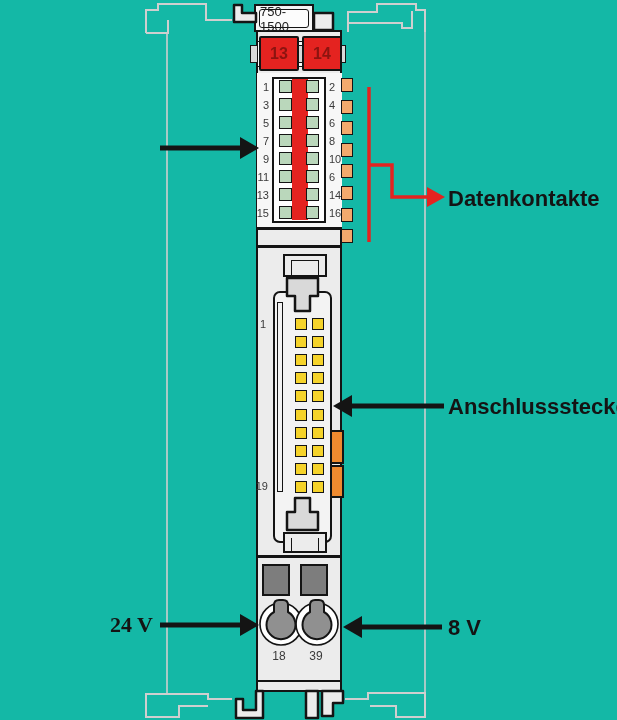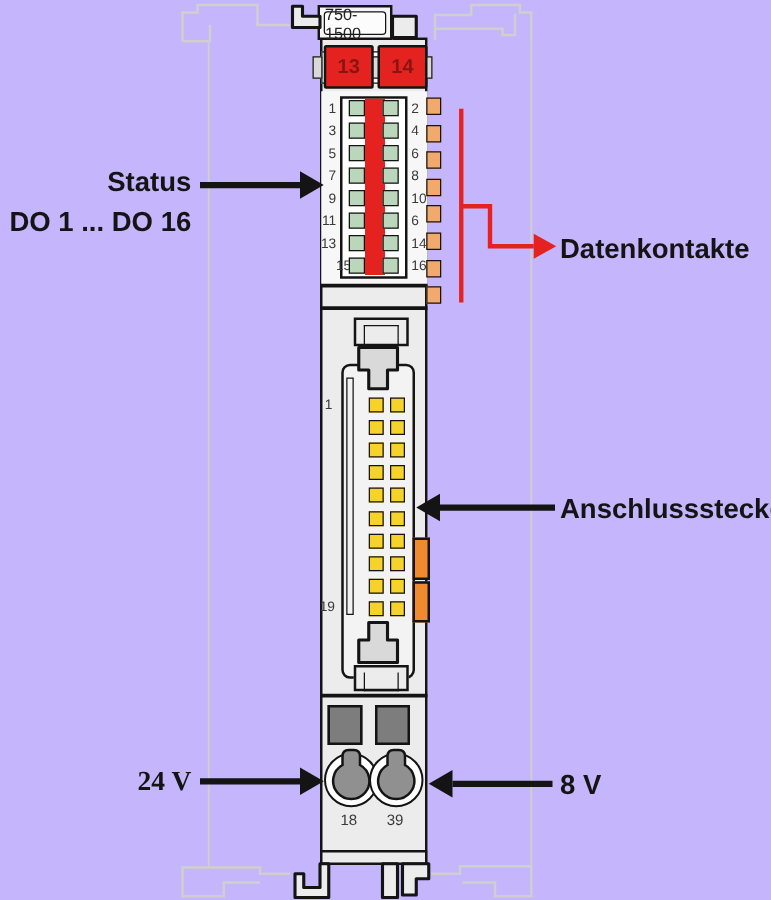--- a/index.html
+++ b/index.html
@@ -1,21 +1,21 @@
 <!DOCTYPE html>
 <html style="--red: #e42320; --fuse-text: #8c1410; --led-green: #bad7bb; --contact-orange: #f2a96d; --latch-orange: #ef8a2f; --pin-yellow: #f5d32a; --body: #ececec; --panel: #f7f7f7; --dark-gray: #7d7d7d; --keyhole: #909090; --tab-gray: #d9d9d9; --ghost: #cfcfcf; --ink: #141414;"><head>
 <meta charset="utf-8">
 <style>
   :root{
     --red:#e42320; --fuse-text:#8c1410; --led-green:#bad7bb; --contact-orange:#f2a96d;
     --latch-orange:#ef8a2f; --pin-yellow:#f5d32a; --body:#ececec; --panel:#f7f7f7;
     --dark-gray:#7d7d7d; --keyhole:#909090; --tab-gray:#d9d9d9; --ghost:#cfcfcf; --ink:#141414;
   }
   html,body{margin:0;padding:0;background:#fff;}
-  #canvas{position:relative;width:617px;height:720px;background:#c4b5fd;overflow:hidden;
+  #canvas{position:relative;width:617px;height:720px;background:#14b8a6;overflow:hidden;
           font-family:"Liberation Sans",sans-serif;color:var(--ink);}
   .abs{position:absolute;box-sizing:border-box;}
   svg.layer{position:absolute;left:0;top:0;width:617px;height:720px;}
   .label{font-weight:bold;font-size:22px;color:var(--ink);line-height:26px;white-space:nowrap;}
   .right{text-align:right;}
   .small-num{font-size:11px;line-height:13px;color:#3a3a3a;}
   .tnum{font-size:12px;line-height:13px;color:#3a3a3a;text-align:center;z-index:4;}
 
   .module-body{left:256px;top:30px;width:86px;height:662px;background:var(--body);border:2.5px solid var(--ink);}
   .cap-plate{left:254px;top:4px;width:60px;height:28px;background:#f5f5f5;border:2.5px solid var(--ink);}
@@ -139,21 +139,21 @@
       <div class="abs led" style="left: 306px; top: 152px;"></div>
       <div class="abs small-num" style="left: 329px; top: 153px; width: 18px;">10</div>
       <div class="abs small-num right" style="left: 254px; top: 171px; width: 15px;">11</div>
       <div class="abs led" style="left: 279px; top: 170px;"></div>
       <div class="abs led" style="left: 306px; top: 170px;"></div>
       <div class="abs small-num" style="left: 329px; top: 171px; width: 18px;">6</div>
       <div class="abs small-num right" style="left: 254px; top: 189px; width: 15px;">13</div>
       <div class="abs led" style="left: 279px; top: 188px;"></div>
       <div class="abs led" style="left: 306px; top: 188px;"></div>
       <div class="abs small-num" style="left: 329px; top: 189px; width: 18px;">14</div>
-      <div class="abs small-num right" style="left: 254px; top: 207px; width: 15px; margin-left: 12px;">15</div>
+      <div class="abs small-num right" style="left: 254px; top: 207px; width: 15px;">15</div>
       <div class="abs led" style="left: 279px; top: 206px;"></div>
       <div class="abs led" style="left: 306px; top: 206px;"></div>
       <div class="abs small-num" style="left: 329px; top: 207px; width: 18px;">16</div>
       <div class="abs pin" style="left: 295px; top: 318px;"></div>
       <div class="abs pin" style="left: 312px; top: 318px;"></div>
       <div class="abs pin" style="left: 295px; top: 336px;"></div>
       <div class="abs pin" style="left: 312px; top: 336px;"></div>
       <div class="abs pin" style="left: 295px; top: 354px;"></div>
       <div class="abs pin" style="left: 312px; top: 354px;"></div>
       <div class="abs pin" style="left: 295px; top: 372px;"></div>
@@ -206,22 +206,20 @@
     <line class="arrow-shaft" x1="352" y1="406" x2="444" y2="406"></line>
     <polygon class="arrow-head" points="352,395 333,406 352,417"></polygon>
 
     <line class="arrow-shaft" x1="160" y1="625" x2="240" y2="625"></line>
     <polygon class="arrow-head" points="240,614 259,625 240,636"></polygon>
 
     <line class="arrow-shaft" x1="362" y1="627" x2="442" y2="627"></line>
     <polygon class="arrow-head" points="362,616 343,627 362,638"></polygon>
   </svg>
 
-  <div class="abs label right" style="left:0;top:133px;width:153px;">Status</div>
-  <div class="abs label right" style="left:0;top:165px;width:153px;">DO 1 ... DO 16</div>
 
   <div class="abs label" style="left:448px;top:186px;">Datenkontakte</div>
 
   <div class="abs label" style="left:448px;top:394px;">Anschlussstecker</div>
 
   <div class="abs label right" style="left:50px;top:612px;width:103px;font-family:Liberation Serif, serif;">24 V</div>
   <div class="abs label" style="left:448px;top:615px;">8 V</div>
 
 </div>
 

